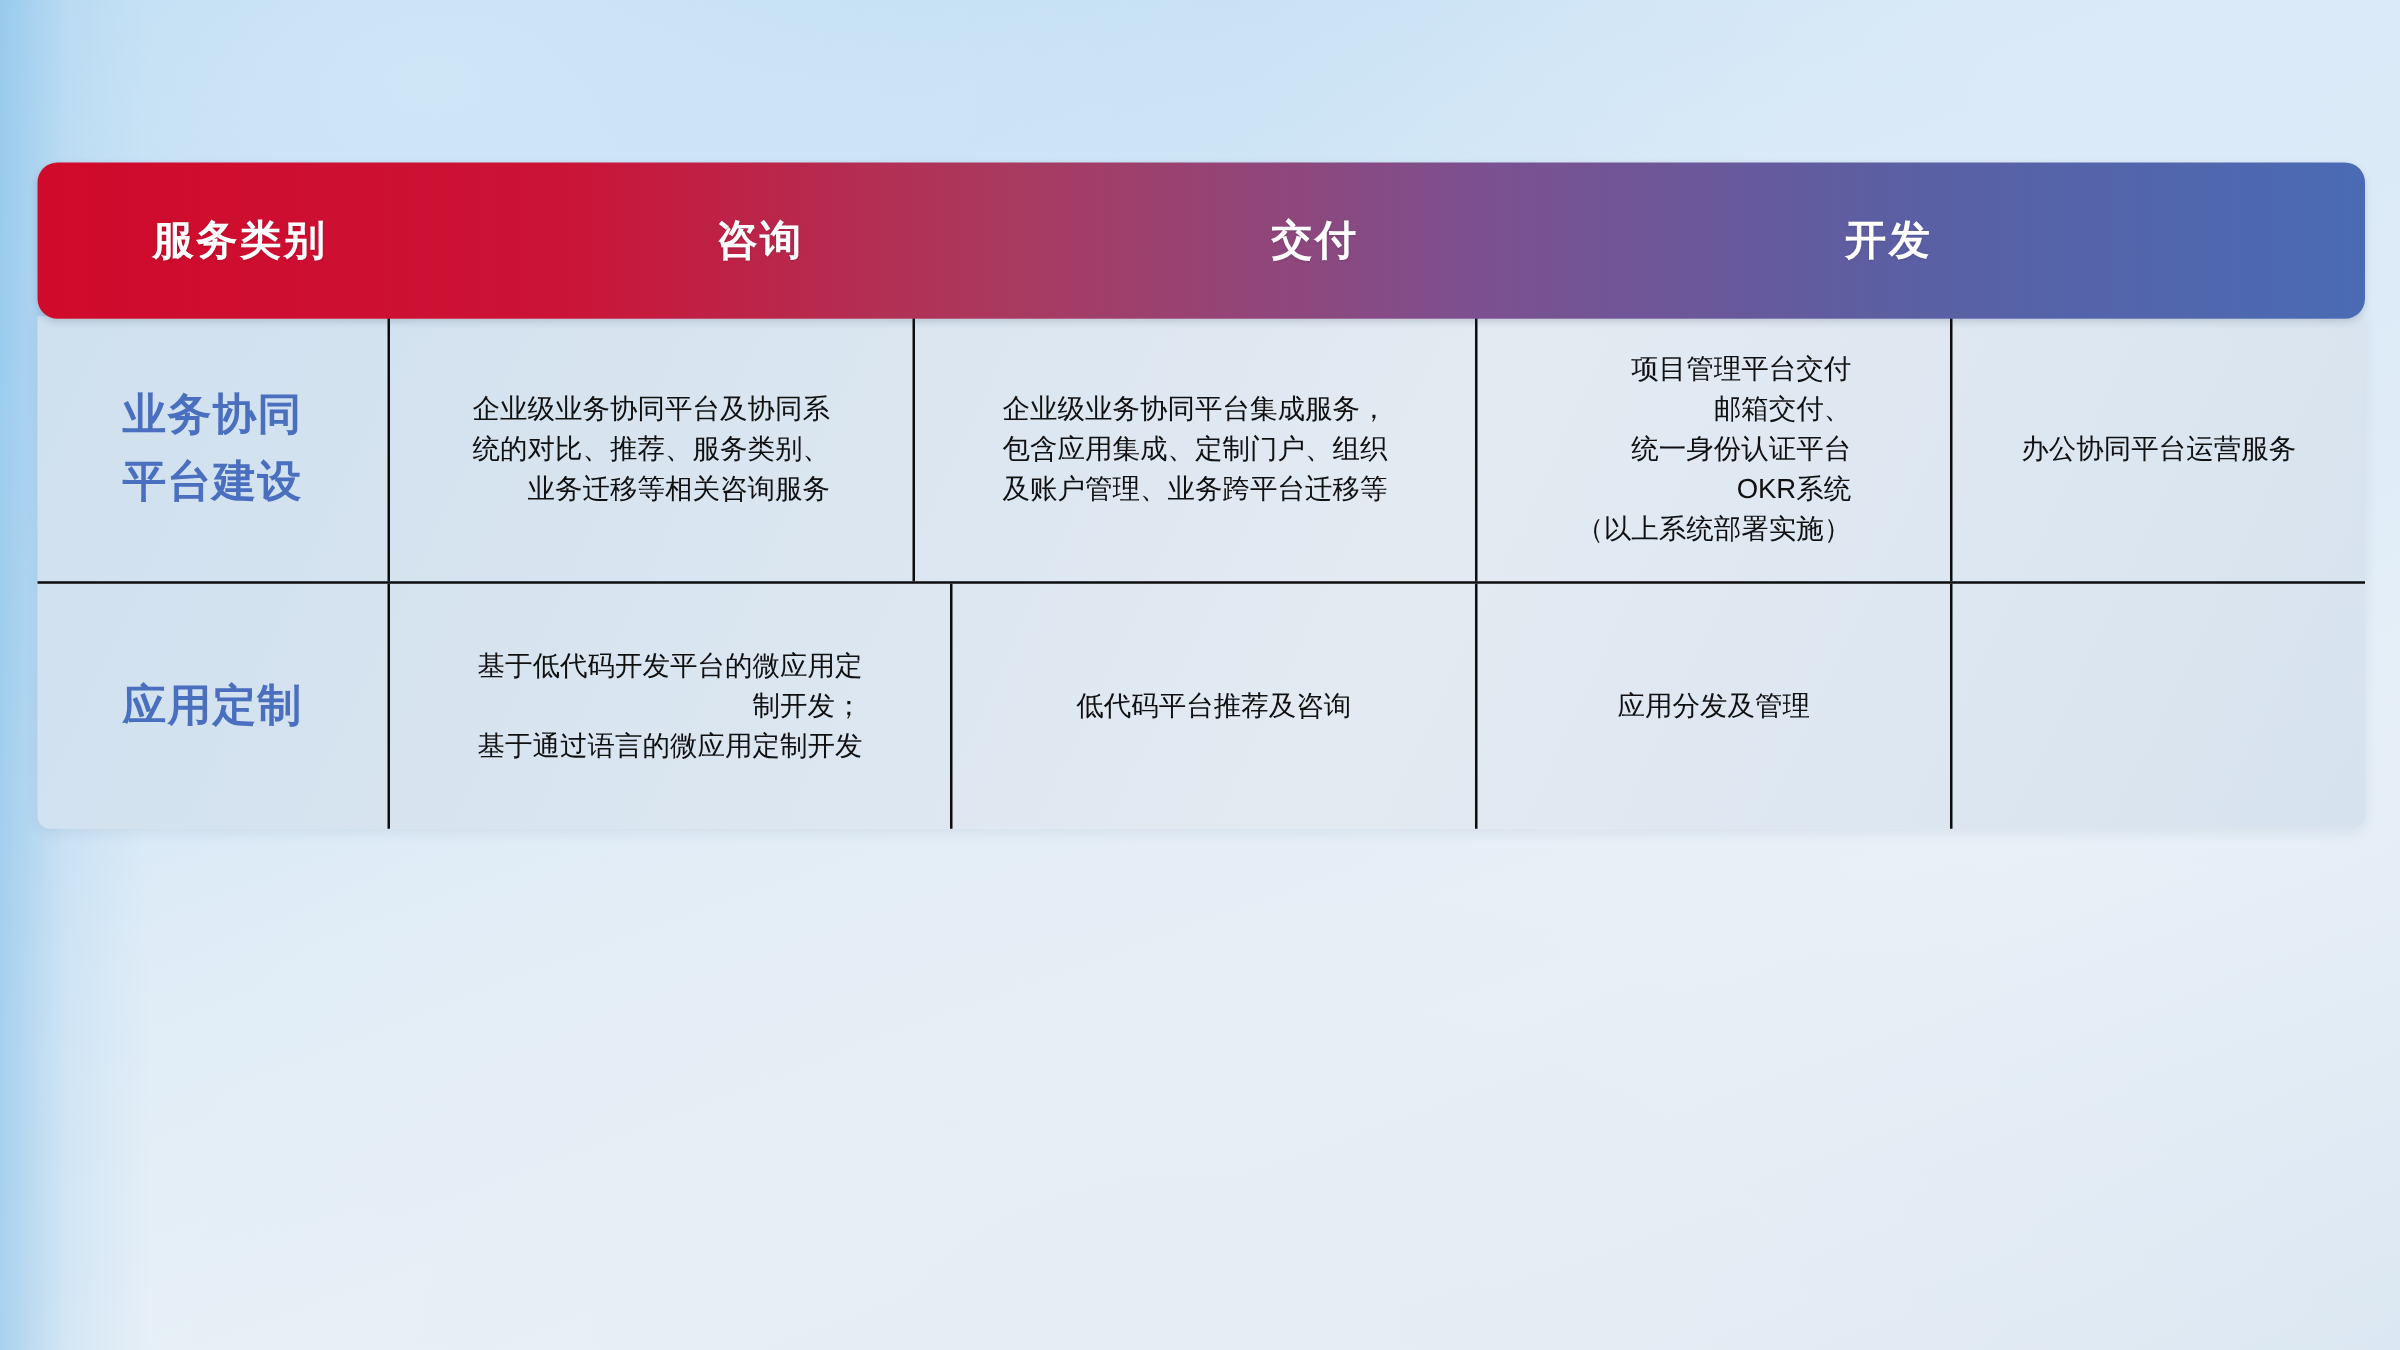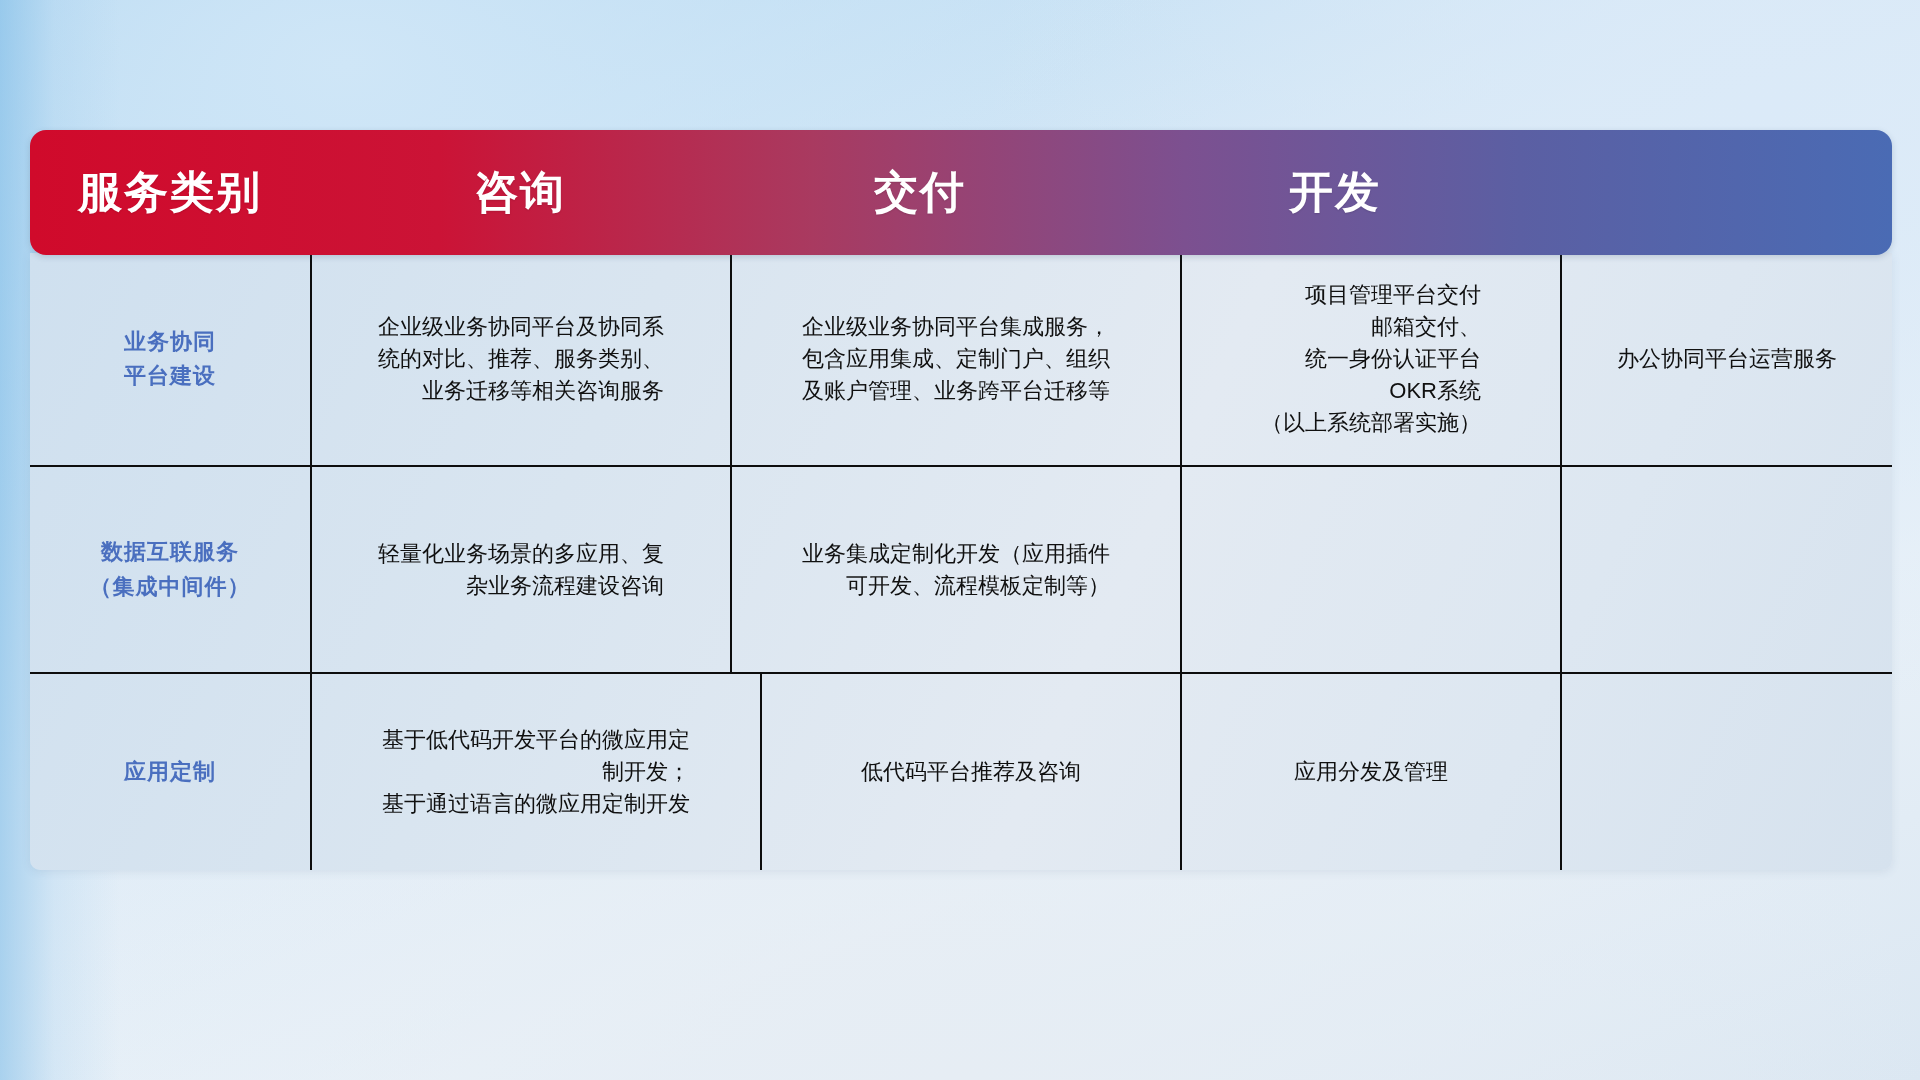--- a/index.html
+++ b/index.html
@@ -52,24 +52,25 @@
     background: linear-gradient(90deg, #d00a2b 0%, #cb1336 22%, #a93a60 42%, #7c5090 62%, #5b5fa3 80%, #4a6bb4 100%);
     box-shadow: 0 2px 6px rgba(40,60,90,0.18);
     overflow: hidden;
     z-index: 3;
   }
   .th {
     display: flex;
     align-items: center;
     justify-content: center;
     color: #ffffff;
-    font-size: 44px;
+    font-size: 33px;
     font-weight: bold;
     letter-spacing: 2px;
     text-shadow: 0 1px 2px rgba(0,0,0,0.12);
+    margin-left: 44px;
   }
 
   
   .c0 { width: 280px; }
   .c1 { width: 420px; }
   .c2 { width: 450px; }
   .c3 { width: 380px; }
   .c4 { width: 332px; }
 
   .th.c0 { justify-content: flex-start; padding-left: 48px; box-sizing: border-box; }
@@ -102,21 +103,21 @@
     line-height: 1.45;
     white-space: pre-line;
   }
 
   
   .td.sep-left { border-left: 2px solid #0d0d0d; }
 
   .cat {
     color: #4a6fbf;
     font-weight: bold;
-    font-size: 22px;
+    font-size: 35px;
     line-height: 1.55;
     letter-spacing: 1px;
     text-align: center;
     white-space: pre-line;
   }
 
   .r0 { height: 212px; }
   .r1 { height: 205px; }
   .r2 { height: 196px; }
 </style>
@@ -154,30 +155,20 @@
 包含应用集成、定制门户、组织
 及账户管理、业务跨平台迁移等</div>
         <div class="td c3 sep-left">项目管理平台交付
 邮箱交付、
 统一身份认证平台
 OKR系统
 （以上系统部署实施）</div>
         <div class="td c4 sep-left">办公协同平台运营服务</div>
       </div>
 
-      <div class="tr r1">
-        <div class="td c0 cat">数据互联服务
-（集成中间件）</div>
-        <div class="td c1 sep-left">轻量化业务场景的多应用、复
-杂业务流程建设咨询</div>
-        <div class="td c2 sep-left">业务集成定制化开发（应用插件
-可开发、流程模板定制等）</div>
-        <div class="td c3 sep-left"></div>
-        <div class="td c4 sep-left"></div>
-      </div>
 
       <div class="tr r2">
         <div class="td c0 cat">应用定制</div>
         <div class="td c2 sep-left">基于低代码开发平台的微应用定
 制开发；
 基于通过语言的微应用定制开发</div>
         <div class="td c1 sep-left">低代码平台推荐及咨询</div>
         <div class="td c3 sep-left">应用分发及管理</div>
         <div class="td c4 sep-left"></div>
       </div>

